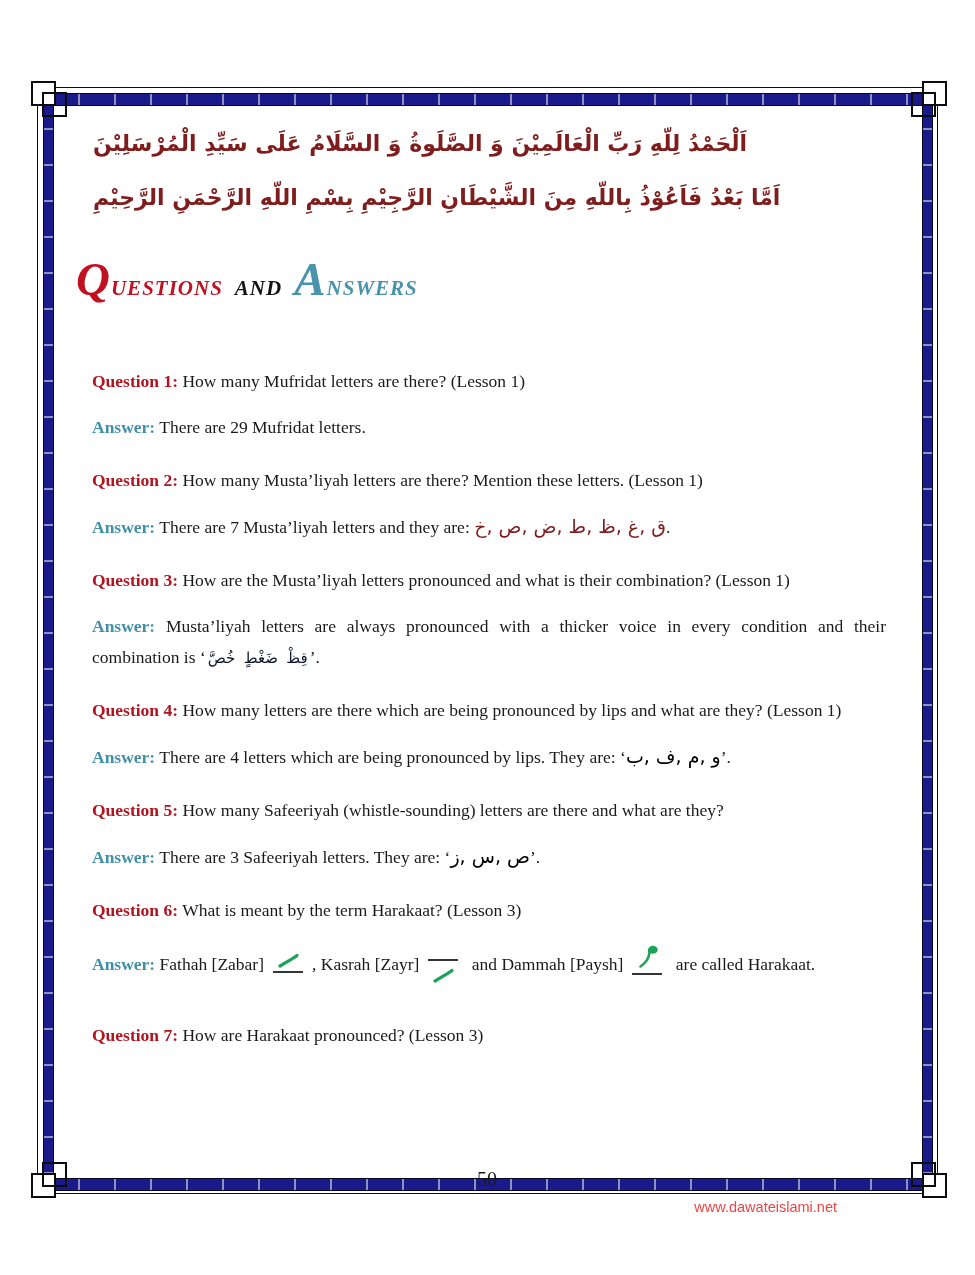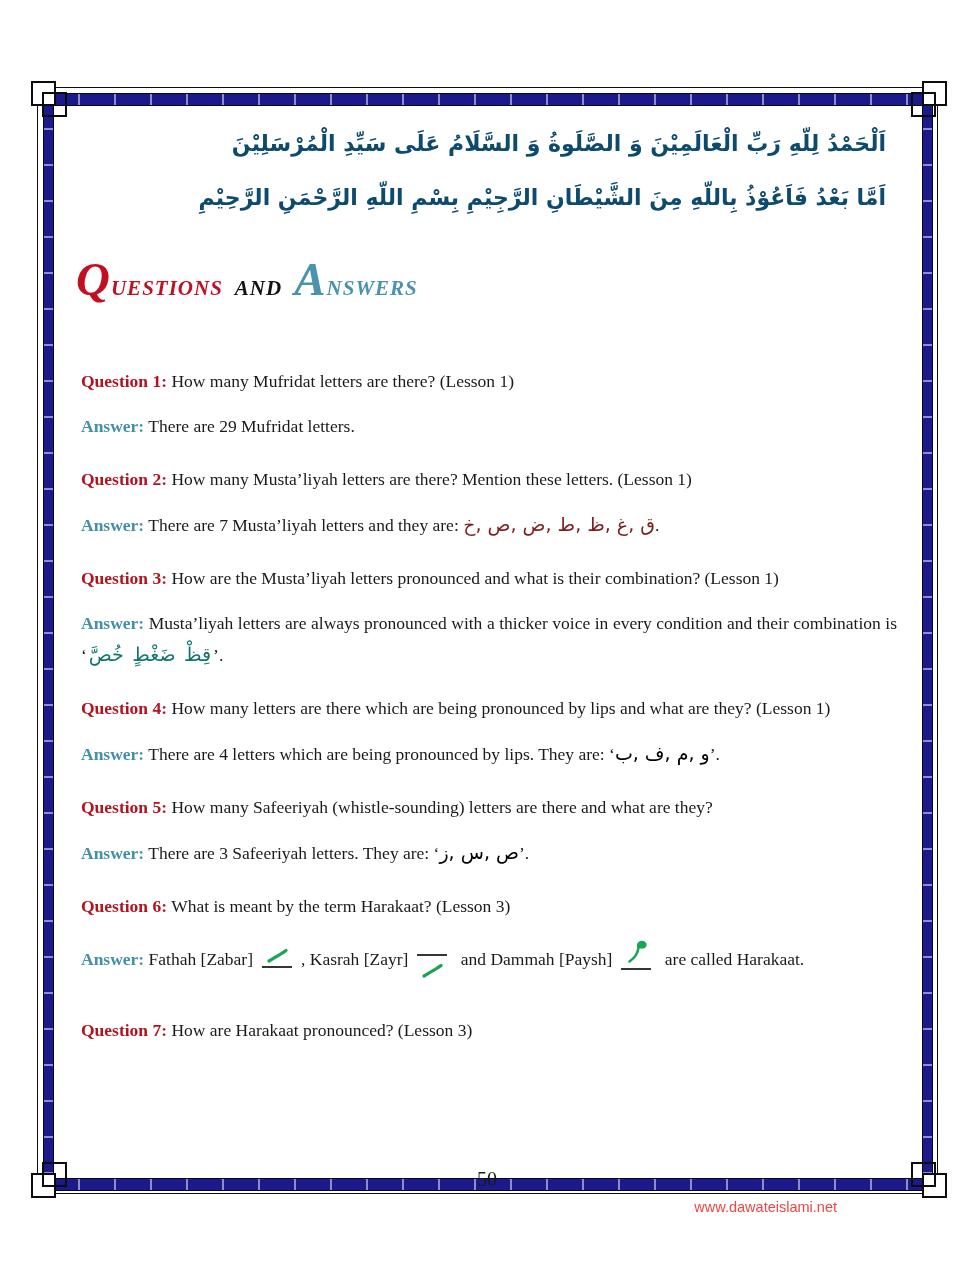--- a/index.html
+++ b/index.html
@@ -16,53 +16,53 @@
   .band-h { background:repeating-linear-gradient(90deg, #1a1a8a 0 34px, #8f8fc2 34px 36px); }
   .band-v { background:repeating-linear-gradient(180deg, #1a1a8a 0 34px, #8f8fc2 34px 36px); }
   .band-top    { left:43px;  top:93px;    width:890px; height:13px; }
   .band-bottom { left:43px;  top:1178px;  width:890px; height:13px; }
   .band-left   { left:43px;  top:93px;    width:11px;  height:1098px; }
   .band-right  { left:922px; top:93px;    width:11px;  height:1098px; }
   .csq { position:absolute; width:21px; height:21px; border:2.4px solid #0c0c0c; background:#ffffff; }
   .csq.inner { background:transparent; }
   
   .arabic-header {
-    position:absolute; left:71px; top:124px; width:815px; text-align:right;
-    font-family:"DejaVu Sans", sans-serif; font-weight:bold; color:#0c4a6e;
+    position:absolute; left:93px; top:124px; width:815px; text-align:left;
+    font-family:"DejaVu Sans", sans-serif; font-weight:bold; color:#7f1d1d;
     font-size:22px; direction:rtl;
   }
   .arabic-header p { margin:0 0 14px 0; line-height:40px; }
   
   .title {
     position:absolute; left:76px; top:252px; width:824px;
     font-style:italic; font-weight:bold; letter-spacing:1px; white-space:nowrap;
   }
   .t-cap { font-size:47px; }
   .t-sc  { font-size:21px; }
   .t-red  { color:#c11020; }
   .t-dark { color:#121212; }
   .t-teal { color:#4a93ad; }
   .t-space { display:inline-block; width:12px; }
   
   .content { position:absolute; left:77px; top:366px; width:824px; font-size:17.5px; }
-  .content p { margin:4px; line-height:31px; text-align:justify; }
+  .content p { margin:15px; line-height:31px; text-align:justify; }
   .content p.q { margin-top:22px; }
   .content p.q:first-child { margin-top:0; }
   .content p.a { margin-top:14px; }
   .content p.a-tall { line-height:40px; }
   .qlabel { font-weight:bold; color:#b2131f; }
   .alabel { font-weight:bold; color:#4190a8; }
   .ar-seq {
     font-family:"DejaVu Sans", sans-serif; font-size:19px;
     direction:ltr; unicode-bidi:bidi-override; letter-spacing:1px;
   }
   .ar-blue { color:#7f1d1d; }
   .ar-black { color:#000000; }
   .arword {
-    font-family:Liberation Sans, sans-serif; font-size:19px; color:#0f766e;
+    font-family:Liberation Sans, sans-serif; font-size:15px; color:#0f172a;
     direction:rtl; unicode-bidi:isolate; margin:0 2px;
   }
   .sym { display:inline-block; margin:0 5px; }
   .sym-fathah { vertical-align:-5px; }
   .sym-kasrah { vertical-align:-14px; }
   .sym-dammah { vertical-align:-7px; }
   
   .page-number {
     position:absolute; left:387px; top:1128px; width:200px; text-align:center;
     font-size:20px; color:#1a1a1a;margin-top:40px;

